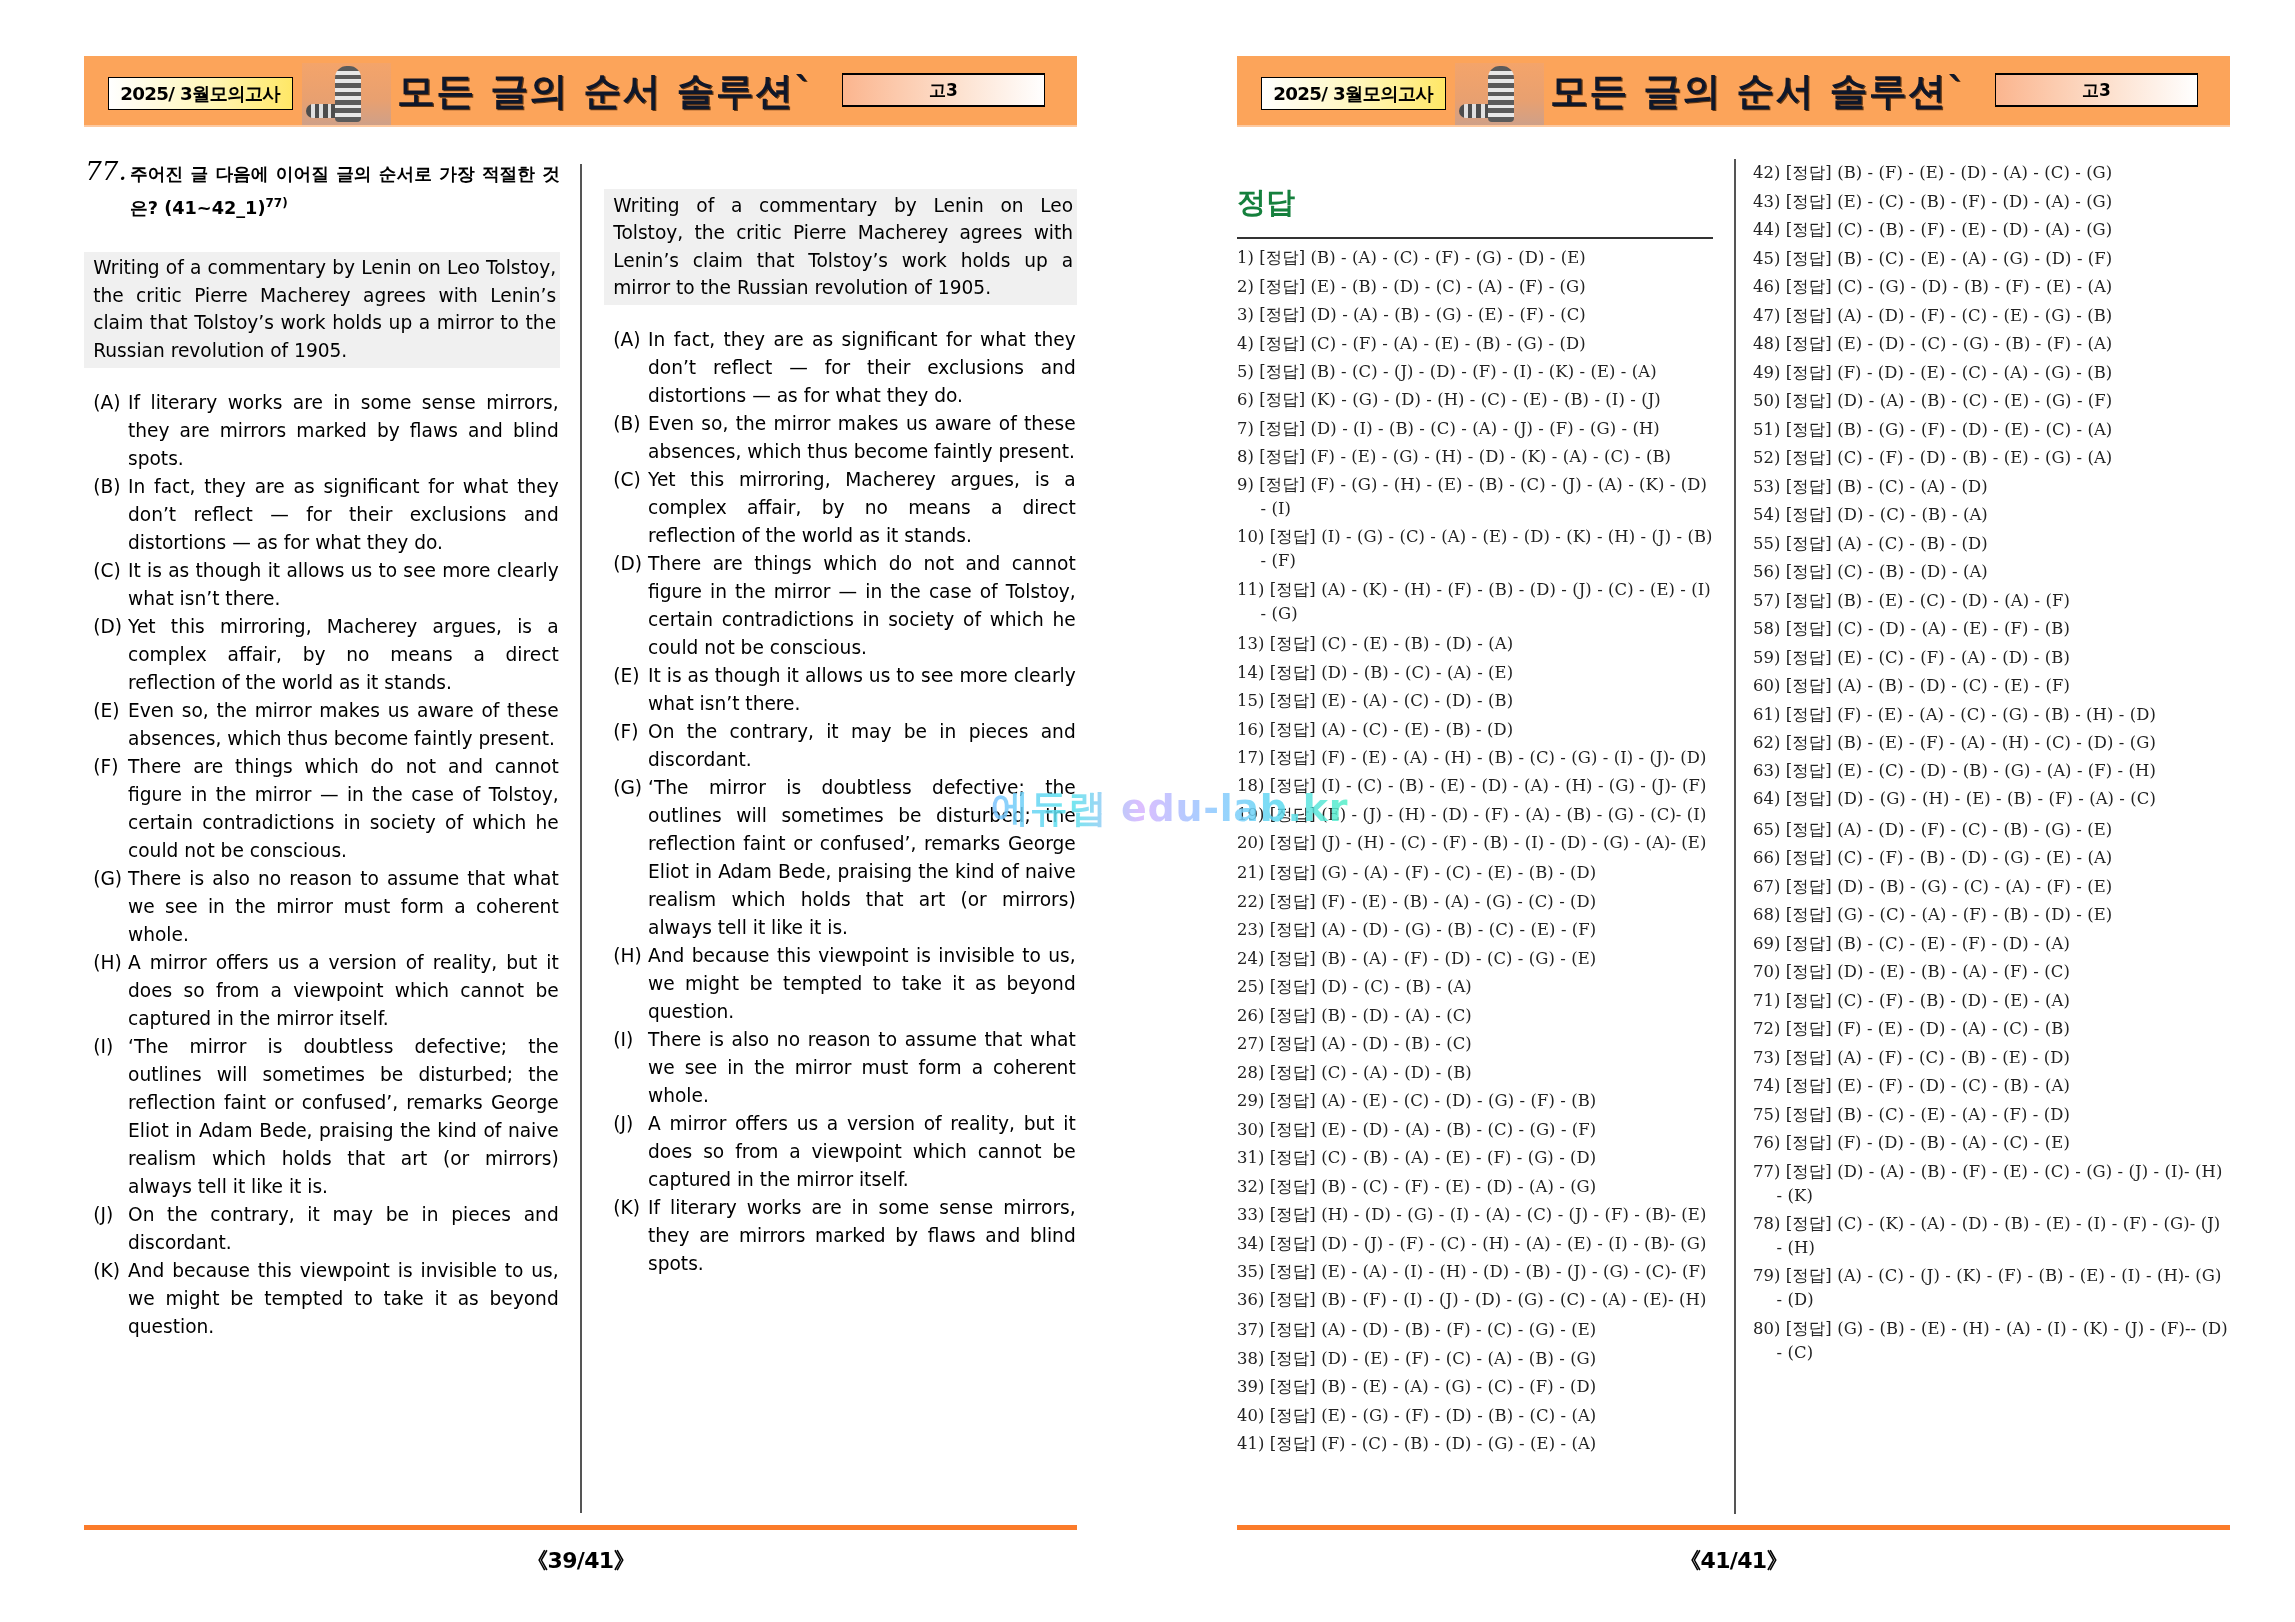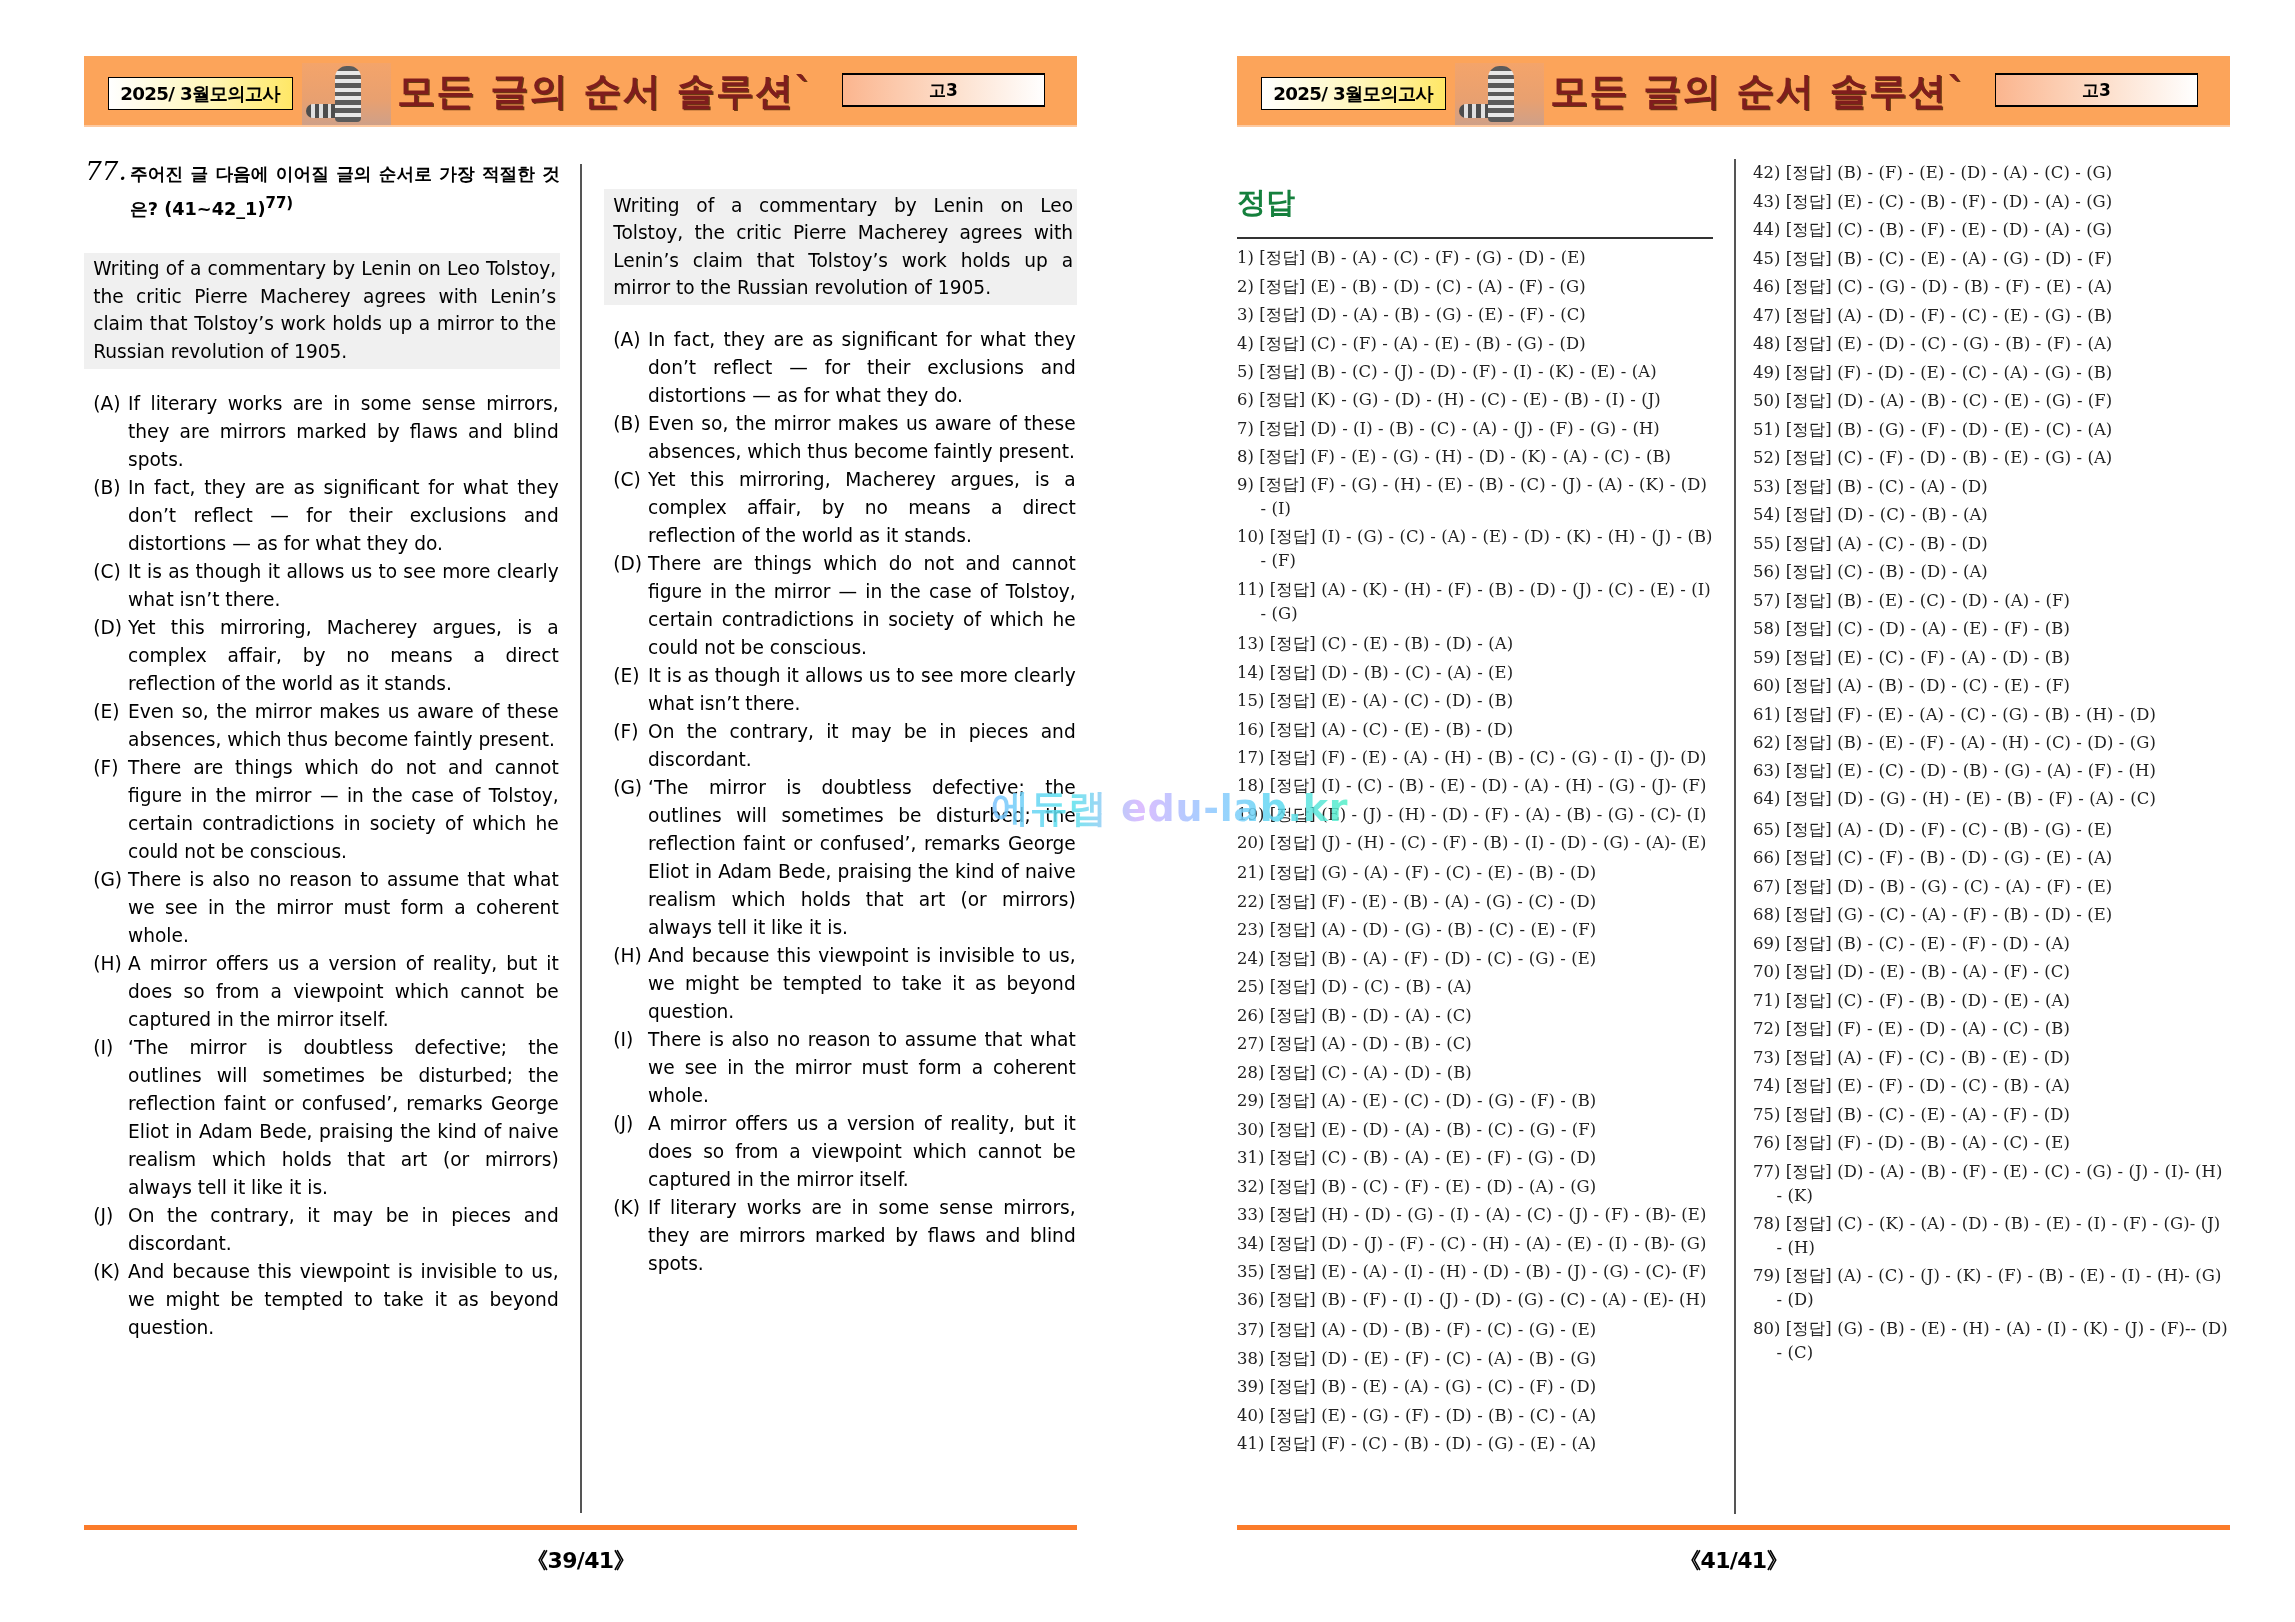--- a/index.html
+++ b/index.html
@@ -30,38 +30,38 @@
     background: repeating-linear-gradient(180deg, #5b5b5b 0 4.6px, #e8e8e8 4.6px 8.5px);
     border-radius: 11.8px 11.8px 3.9px 3.9px;
   }
   .hdr-cat .cat-tail {
     position: absolute; left: 3.9px; top: 41px; width: 39px; height: 14.4px;
     background: repeating-linear-gradient(90deg, #4d4d4d 0 4.6px, #e0e0e0 4.6px 8.5px);
     border-radius: 7.9px;
   }
   .hdr-title {
     position: absolute; left: 313px; top: 11.8px; height: 46px;
-    font-size: 38px; font-weight: bold; color: #7f1d1d;
+    font-size: 38px; font-weight: bold; color: #0f172a;
     text-shadow: 1.3px 1.3px 0 #6a3a10; letter-spacing: 1.3px; line-height: 46px;
   }
   .hdr-grade {
     position: absolute; left: 758px; top: 17px; width: 203px; height: 34px;
     background: linear-gradient(90deg, #fbb58e 0%, #fde3d2 60%, #ffffff 100%);
     border-top: 2px solid #000; border-bottom: 2px solid #000; border-left: 0.7px solid #000; border-right: 0.7px solid #000;
     font-weight: bold; font-size: 17px; display: flex; align-items: center; justify-content: center;
   }
 
   
   .qcol { position: absolute; top: 160px; width: 476px; }
   .qcol.c1 { left: 0; }
   .qcol.c2 { left: 520px; width: 473px; }
   .vdivider { position: absolute; width: 2px; background: #555; }
   .q-title { position: relative; padding-left: 46px; font-size: 17.7px; font-weight: bold; line-height: 29px; text-align: justify; }
   .q-num { position: absolute; left: 1.3px; top: -2.6px; font-family: "DejaVu Serif", "Liberation Serif", serif; font-style: italic; font-weight: normal; font-size: 26px; }
-  .q-ref sup { font-size: 15px; }
+  .q-ref sup { font-size: 12px; }
   .given {
     margin-top: 29px; background: #f0f0f0; padding: 2.6px 3.9px 3.9px 9.2px;
     font-size: 18.6px; line-height: 27.5px; text-align: justify; text-align-last: left;
   }
   .opts { margin-top: 21px; }
   .opt { position: relative; padding-left: 44px; font-size: 18.6px; line-height: 28px; text-align: justify; text-align-last: left; padding-right: 1.3px; }
   .opt-label { position: absolute; left: 9.2px; top: 0; }
 
   .bottom-rule { position: absolute; left: 0; top: 1525px; width: 100%; height: 5.2px; background: #fb7b2a; }
   .pagenum {

